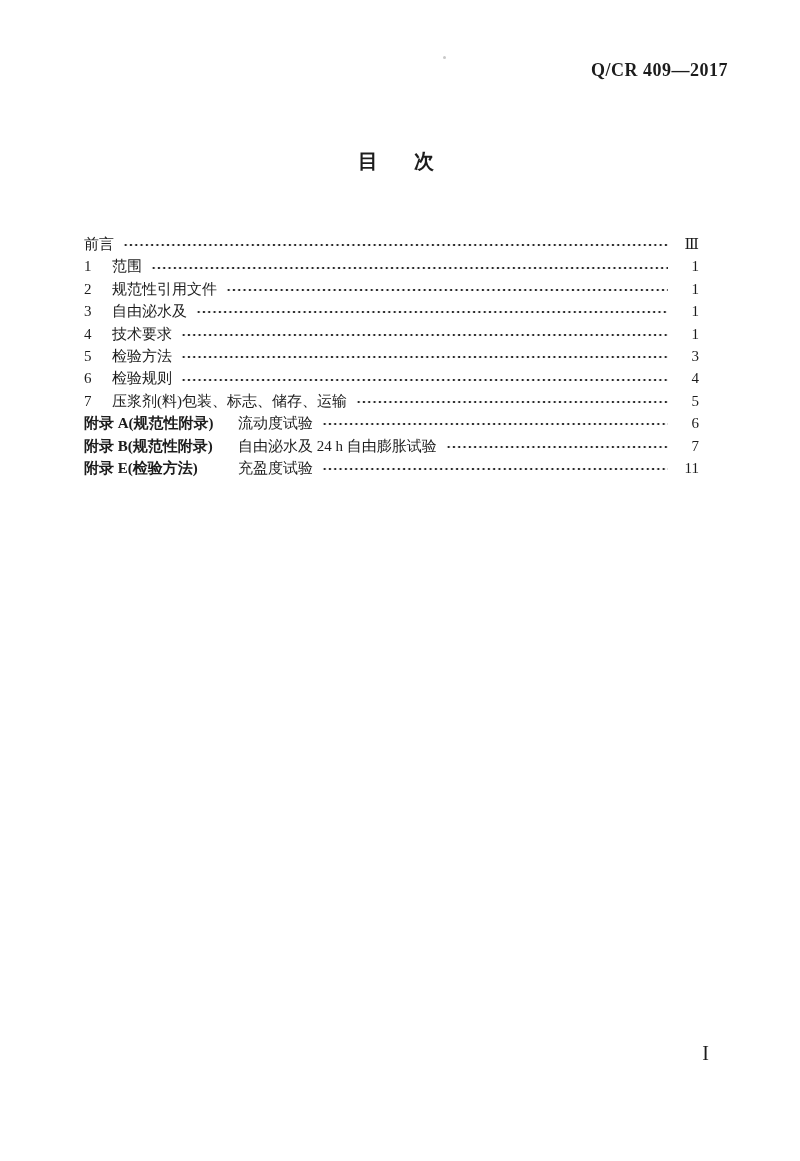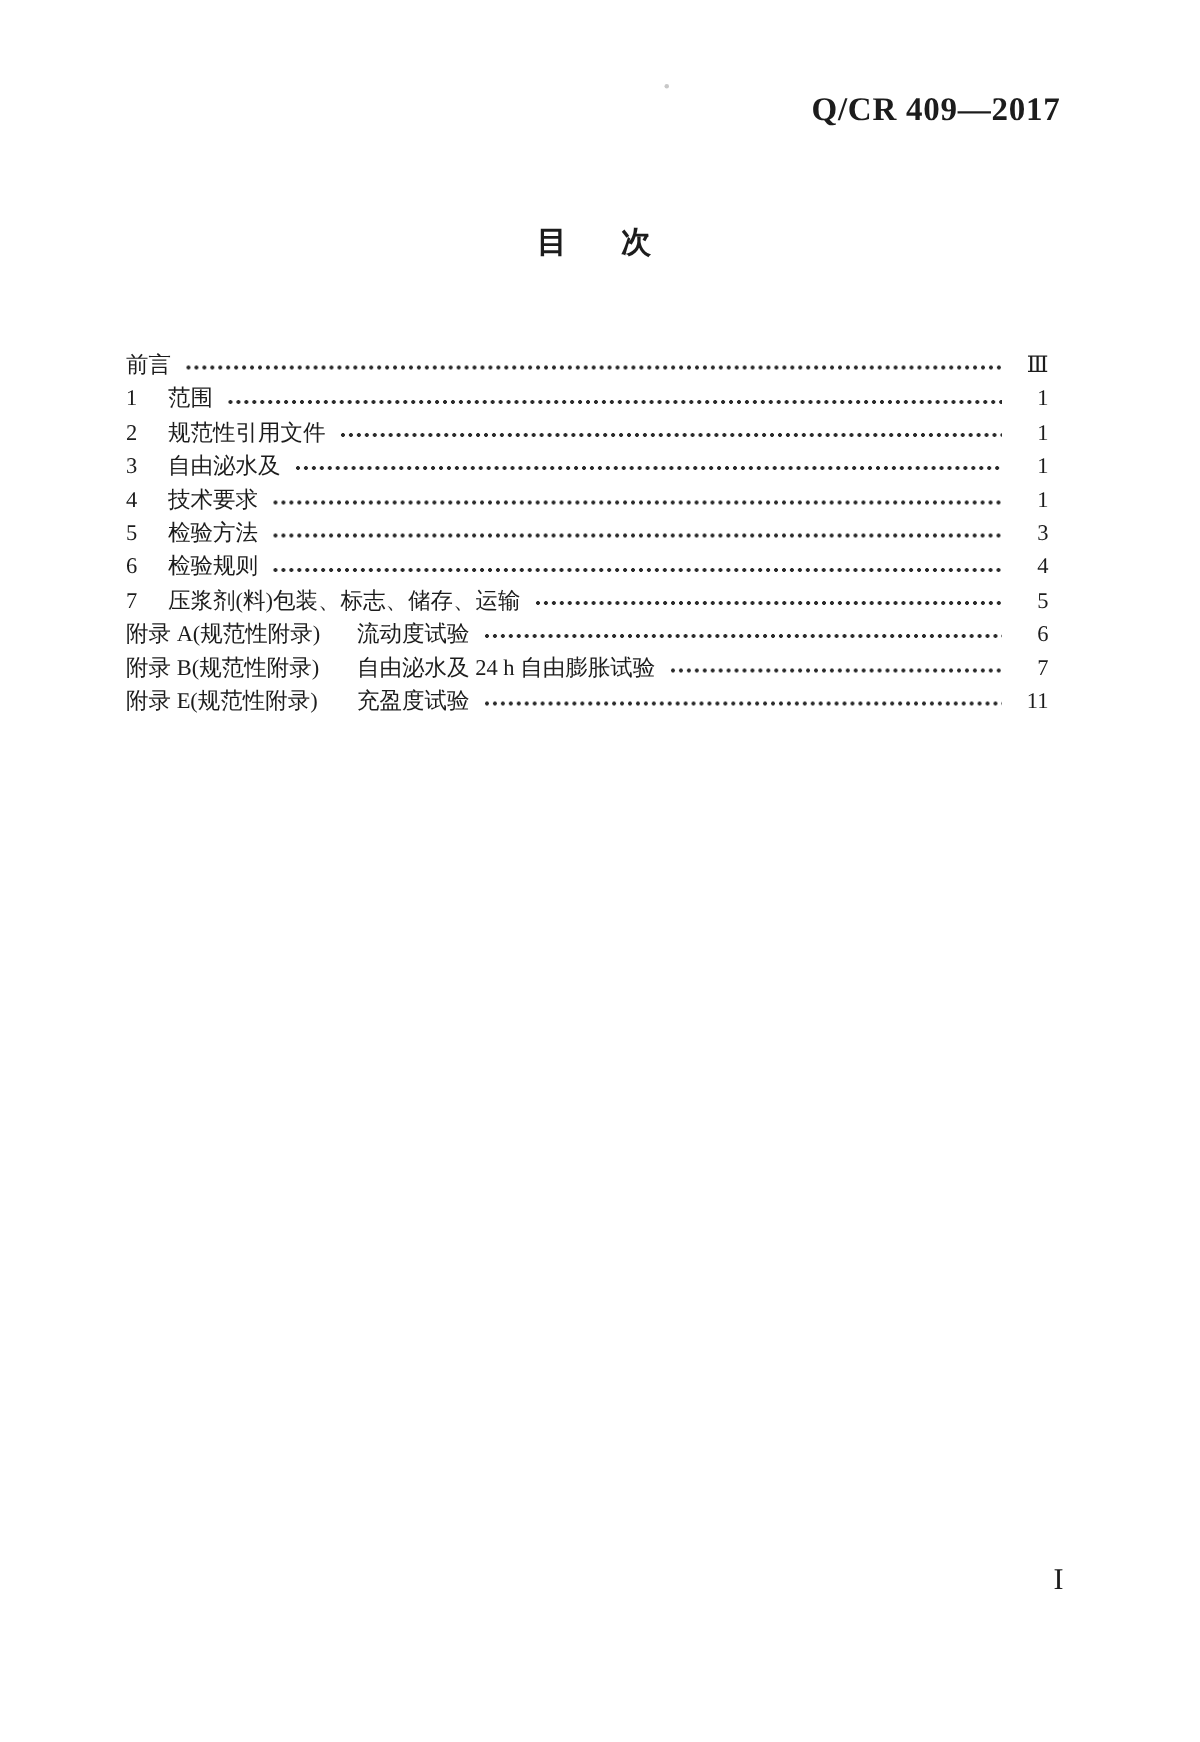--- a/index.html
+++ b/index.html
@@ -8,22 +8,22 @@
     position: relative;
     background: #ffffff;
     color: #1c1c1c;
     font-family: "Liberation Serif", "DejaVu Serif", serif;
     overflow: hidden;
   }
 
   .doc-code {
     position: absolute;
     top: 60px;
-    right: 93px;
-    font-size: 22px;
+    right: 72px;
+    font-size: 18px;
     font-weight: bold;
     letter-spacing: 0.5px;
     white-space: pre;
   }
 
   .scan-dot {
     position: absolute;
     left: 443px;
     top: 56px;
     width: 3px;
@@ -55,21 +55,21 @@
     display: flex;
     align-items: baseline;
     height: 22.4px;
     font-size: 15px;
     line-height: 22.4px;
     white-space: pre;
   }
 
   .toc-prefix { flex: none; }
   .toc-prefix.num { width: 28px; }
-  .toc-prefix.appendix { width: 154px; }
+  .toc-prefix.appendix { width: 154px; font-weight: bold; }
 
   .toc-label { flex: none; }
 
   .toc-leader {
     flex: 1 1 auto;
     align-self: center;
     height: 4px;
     margin: 2px 7px 0 9px;
     background-image: radial-gradient(circle, #2a2a2a 1.05px, transparent 1.5px);
     background-size: 5.3px 4px;
@@ -167,20 +167,20 @@
   <div class="toc-row">
     <span class="toc-prefix appendix">附录 B(规范性附录)</span>
     <span class="toc-label">自由泌水及 24 h 自由膨胀试验</span>
     <span class="toc-leader"></span>
     <span class="toc-page">7</span>
   </div>
 
 
 
   <div class="toc-row">
-    <span class="toc-prefix appendix">附录 E(规范性附录)</span>
+    <span class="toc-prefix appendix">附录 E(检验方法)</span>
     <span class="toc-label">充盈度试验</span>
     <span class="toc-leader"></span>
     <span class="toc-page">11</span>
   </div>
 </div>
 
 <div class="footer-page-num">I</div>
 
 </body></html>

